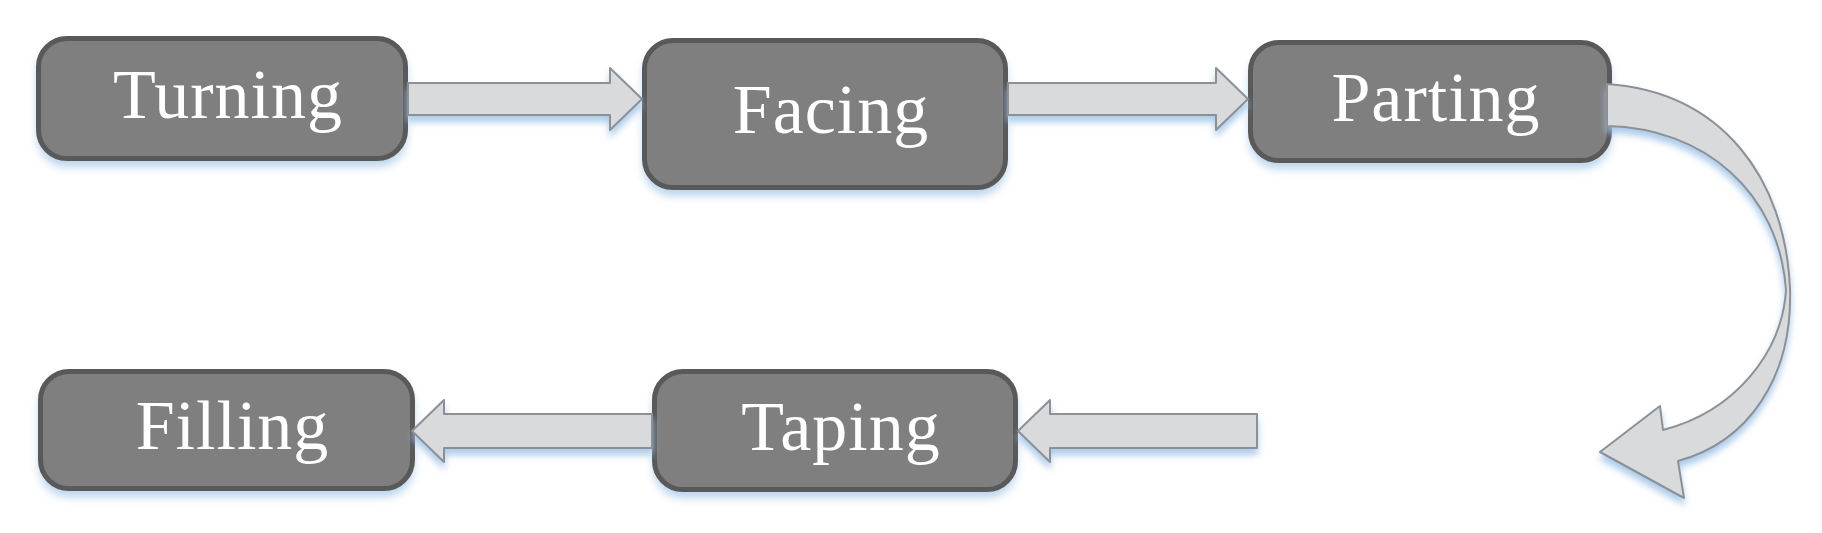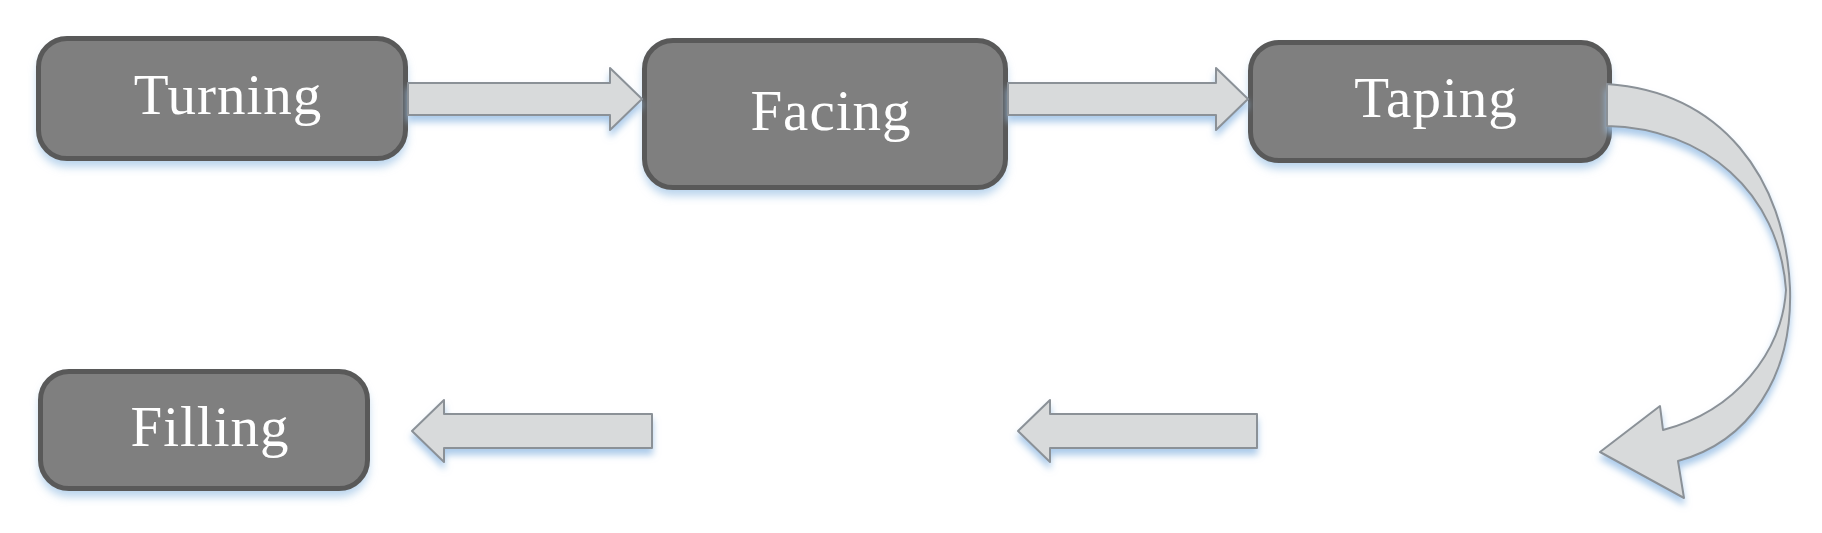--- a/index.html
+++ b/index.html
@@ -29,34 +29,34 @@
     background:var(--node-fill);
     border:5px solid var(--node-border);
     border-radius:31px;
     display:flex;
     align-items:center;
     justify-content:center;
     box-shadow:0 7px 9px -1px rgba(150,190,228,0.65);
   }
   .node-label{
     color:var(--node-text);
-    font-size:57px;
+    font-size:70px;
     letter-spacing:1px;
     line-height:1;
     padding-bottom:8px;
     white-space:nowrap;
     margin-left:12px;
   }
   
   .node-turning {left:36px;  top:36px;  width:372px; height:125px;}
   .node-facing  {left:642px; top:38px;  width:366px; height:152px;}
   .node-parting {left:1248px;top:40px;  width:364px; height:123px;}
   .node-drilling{left:1257px;top:368px; width:357px; height:123px;}
   .node-taping  {left:652px; top:369px; width:366px; height:123px;}
-  .node-filling {left:38px;  top:369px; width:332px; height:122px;}
+  .node-filling {left:38px;  top:369px; width:377px; height:122px;}
   .arrow-layer{
     position:absolute;
     left:0;top:0;
     width:1822px;height:533px;
     pointer-events:none;
   }
   .arrow{
     fill:var(--arrow-fill);
     stroke:var(--arrow-stroke);
     stroke-width:2;
@@ -68,20 +68,23 @@
 
 <div class="canvas">
 
   <div class="node node-turning">
     <span class="node-label">Turning</span>
   </div>
   <div class="node node-facing">
     <span class="node-label">Facing</span>
   </div>
   <div class="node node-parting">
+    <span class="node-label">Parting</span>
+  </div>
+  <div class="node node-taping">
     <span class="node-label">Taping</span>
   </div>
   <div class="node node-filling">
     <span class="node-label">Filling</span>
   </div>
 
   <svg class="arrow-layer" viewBox="0 0 1822 533" xmlns="http://www.w3.org/2000/svg">
     <defs>
       <filter id="blueGlow" x="-20%" y="-20%" width="140%" height="160%">
         <feDropShadow dx="0" dy="6" stdDeviation="3.5" flood-color="#9ec2e6" flood-opacity="0.85"></feDropShadow>

